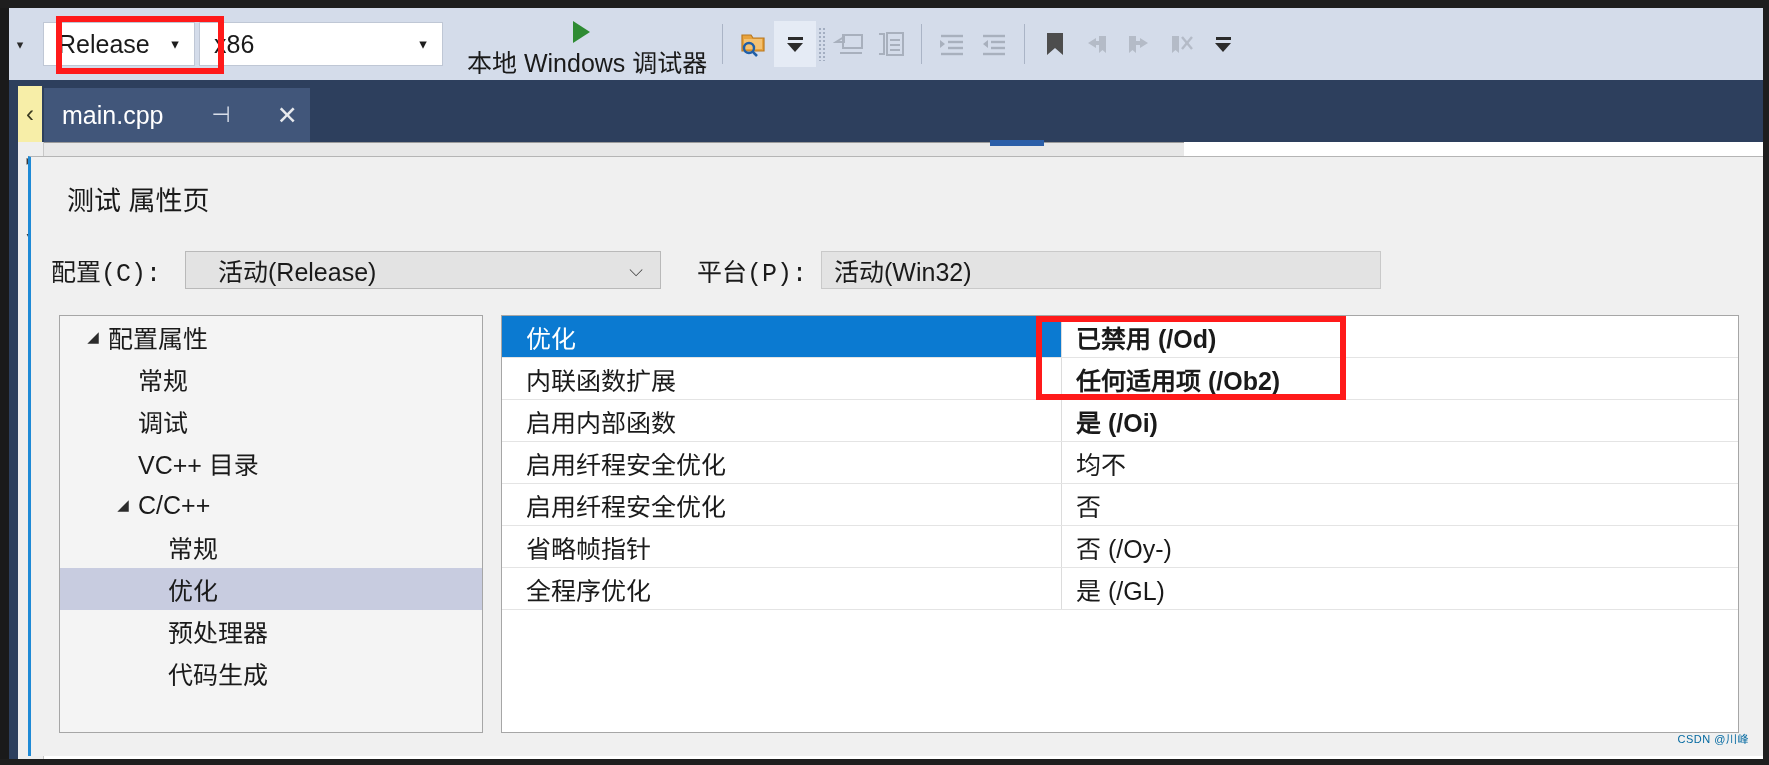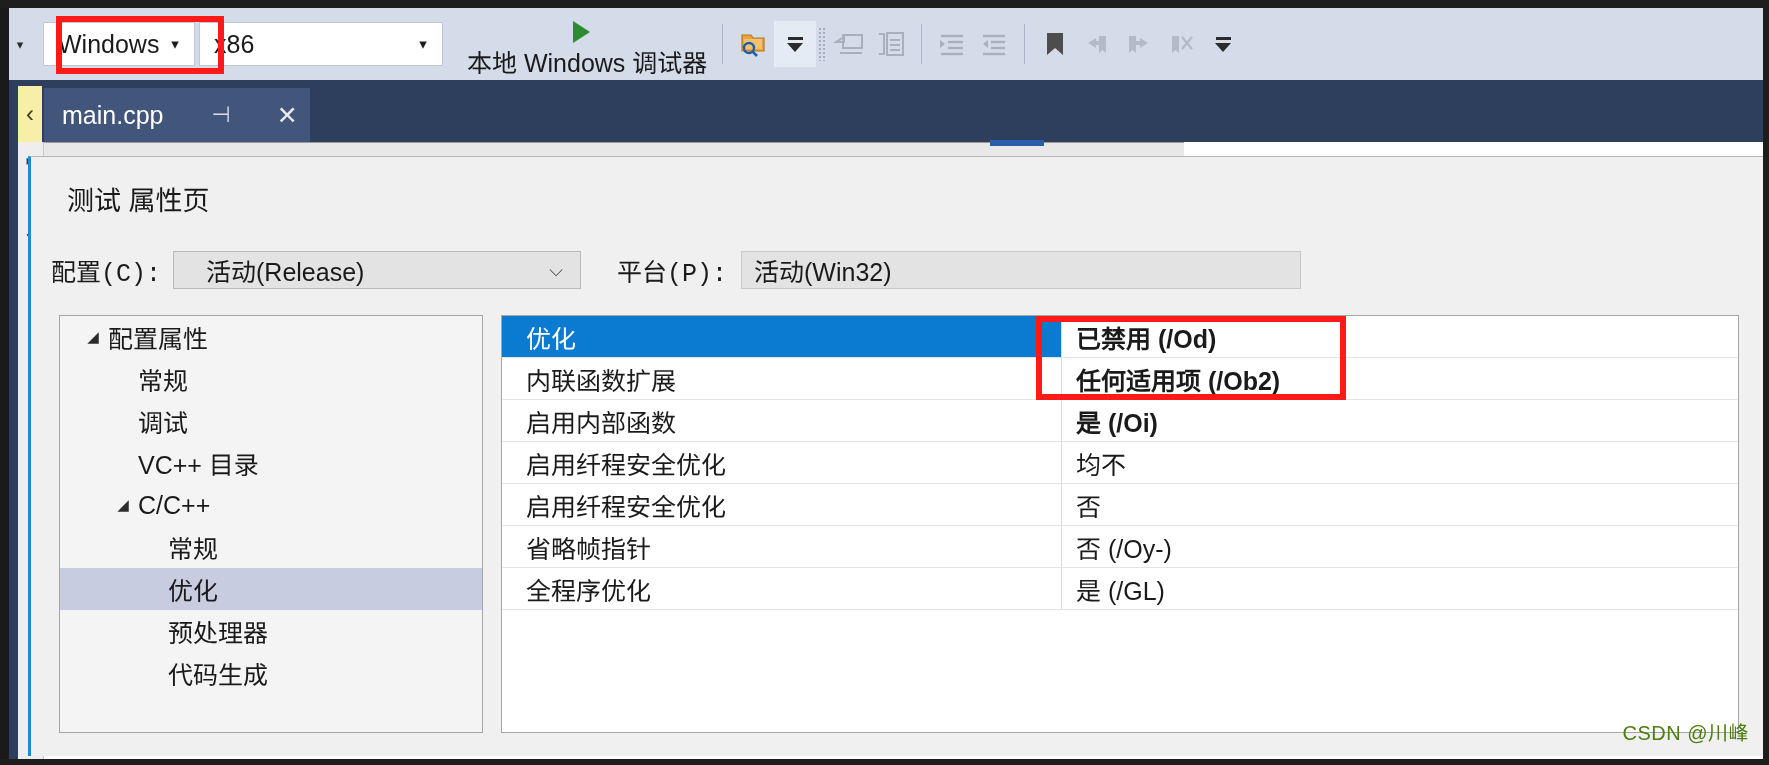--- a/index.html
+++ b/index.html
@@ -171,21 +171,21 @@
   }
   .cfg-label { font-size: 25px; color: #1a1a1a; white-space: nowrap; font-family: Liberation Mono, monospace; }
   .cfg-combo {
     height: 38px; background: #e3e3e3;
     border: 1px solid #b9b9b9;
     display: flex; align-items: center;
     padding: 0 4px 0 12px;
     font-size: 25px; color: #1a1a1a;
     white-space: nowrap;
   }
-  #cfg-config-combo { width: 408px; margin-left: 12px; justify-content: space-between; padding-left: 32px; }
+  #cfg-config-combo { width: 476px; margin-left: 24px; justify-content: space-between; padding-left: 32px; }
   #cfg-config-combo .chev { font-size: 18px; color: #3a3a3a; width: 40px; text-align: center; }
   #cfg-platform-label { margin-left: 36px; }
   #cfg-platform-combo {
     width: 560px; margin-left: 14px;
     background: #e3e3e3; border: 1px solid #c9c9c9;
   }
 
   
   .tree-panel {
     position: absolute; left: 28px; top: 158px;
@@ -249,41 +249,41 @@
     border: 6px solid #ff1a1a;
     pointer-events: none;
     z-index: 40;
   }
   #redbox-release { left: 56px; top: 16px; width: 168px; height: 58px; }
   #redbox-values  { left: 1036px; top: 316px; width: 310px; height: 84px; }
 
   
   .watermark {
     position: absolute; right: 14px; bottom: 10px;
-    font-size: 20px; color: #4d7c0f; letter-spacing: .5px;
+    font-size: 11px; color: #0369a1; letter-spacing: .5px;
     white-space: nowrap;
   }
 </style>
 </head>
 <body>
 
 <div id="screen">
 
   <div class="frame-left-dark"></div>
   <div class="frame-left-black"></div>
   <div class="frame-top"></div>
 
   <div class="toolbar">
 
     <div class="tb-gripdots">
       <span class="tb-caret">▾</span>
     </div>
 
     <div class="combo" id="combo-config">
-      <span class="combo-value">Windows</span>
+      <span class="combo-value">Release</span>
       <span class="combo-arrow">▾</span>
     </div>
 
     <div class="combo" id="combo-platform">
       <span class="combo-value">x86</span>
       <span class="combo-arrow">▾</span>
     </div>
 
     <div class="run-btn">
       <span class="play-tri"></span>

